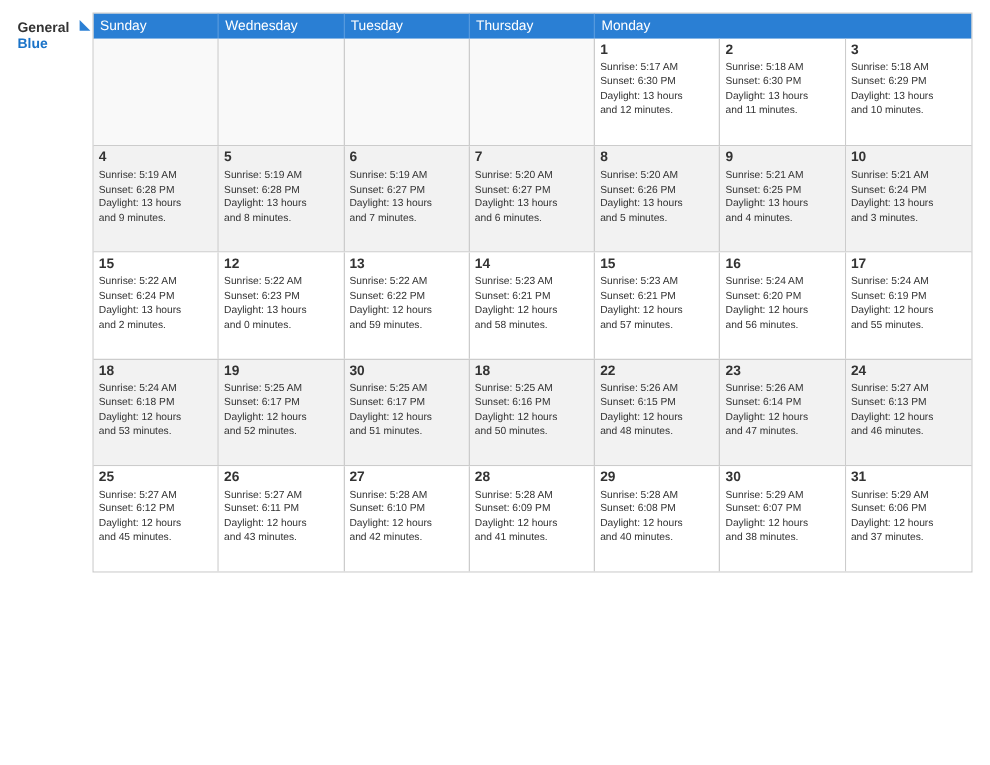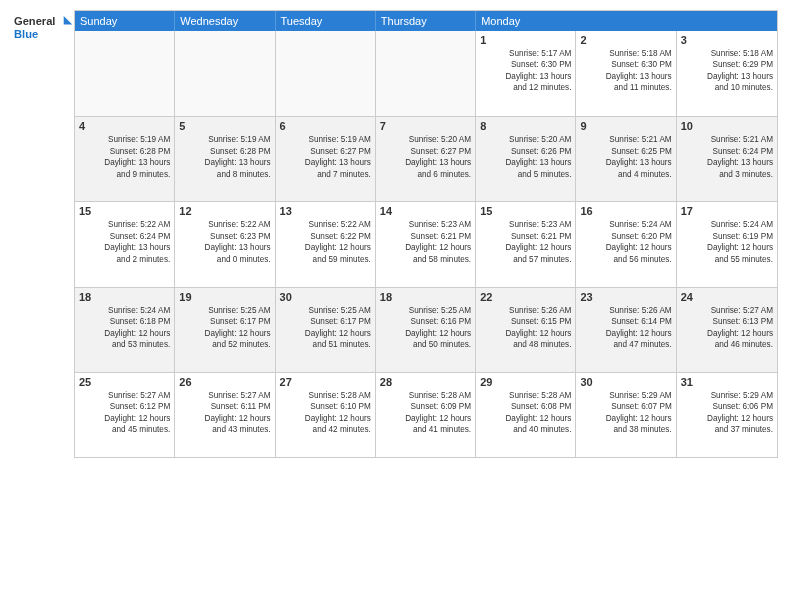--- a/index.html
+++ b/index.html
@@ -86,21 +86,20 @@
     .day-num {
       font-size: 11px;
       font-weight: bold;
       margin-bottom: 2px;
       display: block;
     }
     .cell-info {
       font-size: 8.2px;
       line-height: 1.4;
       color: #333;
-      text-align: right;
     }
   </style>
 </head>
 <body>
 
 <div class="page">
   <div class="header">
     <div class="logo">
     <svg width="60" height="36" viewBox="0 0 70 36">
       <text x="0" y="15" font-size="13" font-weight="bold" fill="#333" font-family="Arial">General</text>

